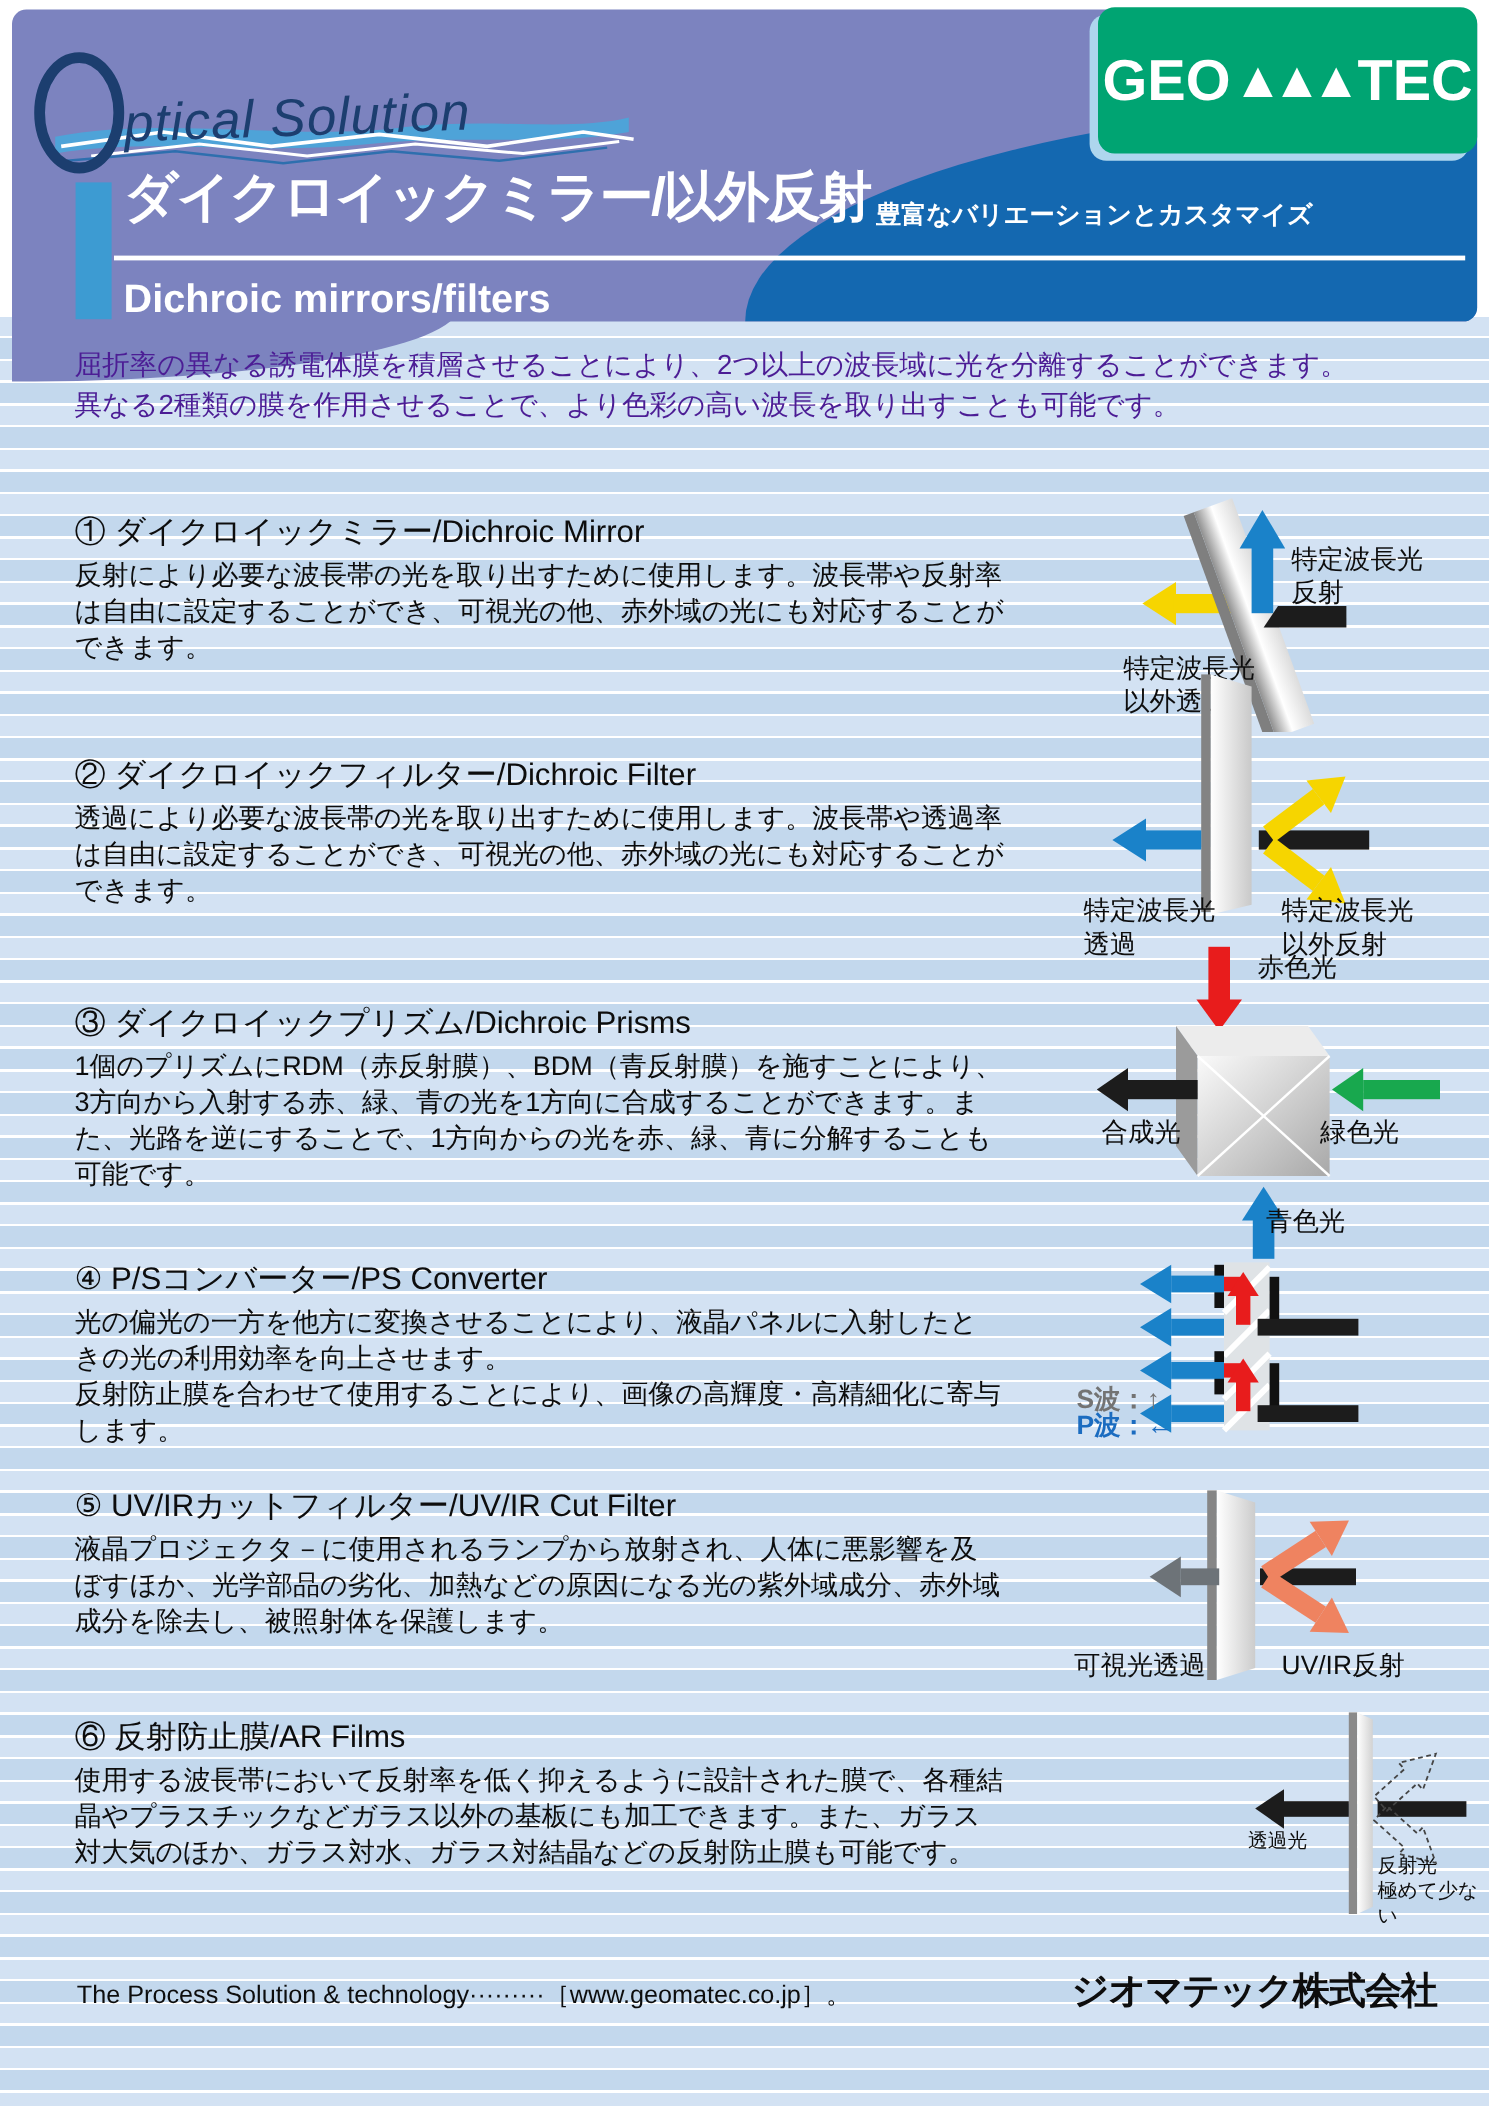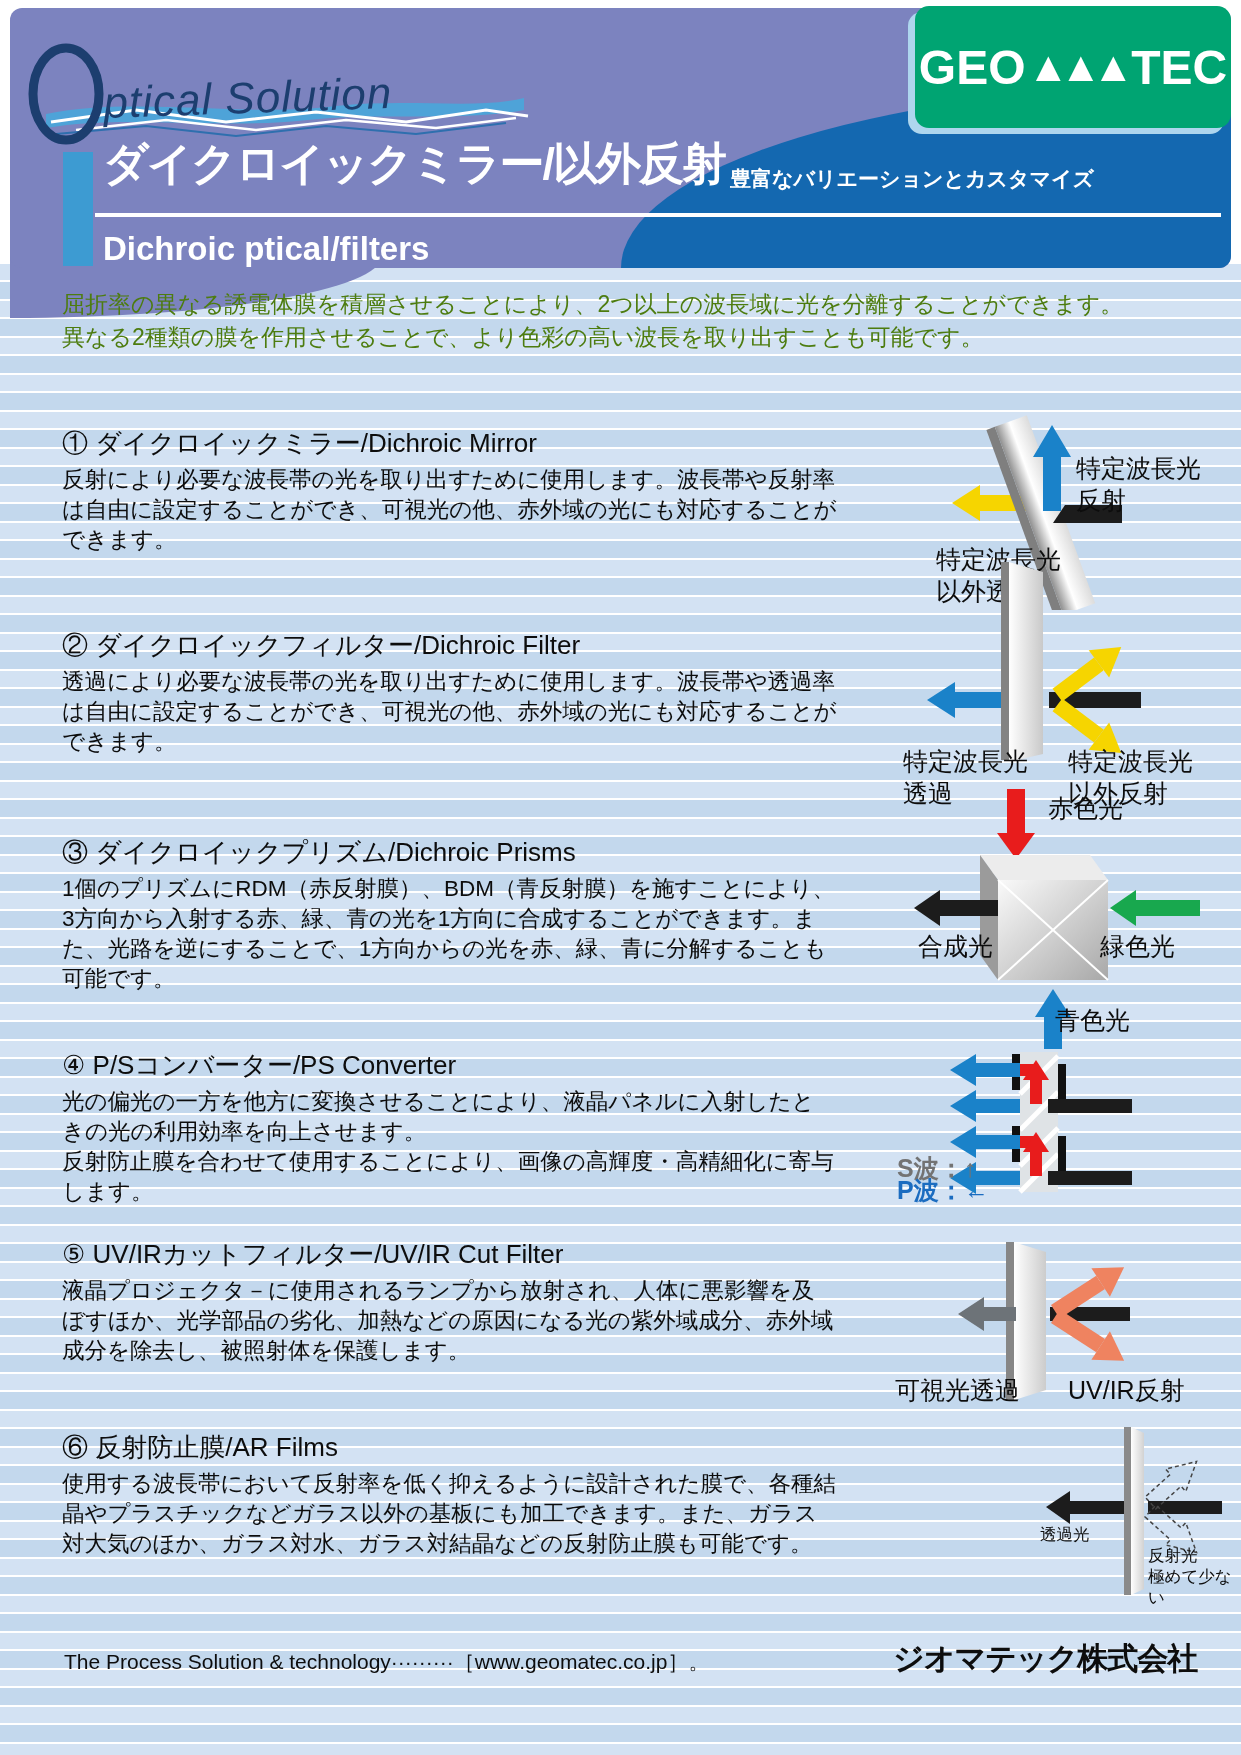--- a/index.html
+++ b/index.html
@@ -23,26 +23,26 @@
   .logo-text{color:#fff;font-weight:bold;font-size:48px;letter-spacing:0px;display:flex;align-items:center;}
   .logo-tri{font-size:42px;letter-spacing:-9px;margin:0 6px 0 2px;line-height:1;}
   .opt-svg{position:absolute;left:16px;top:26px;z-index:4;}
   .tbar{position:absolute;left:63px;top:152px;width:30px;height:114px;background:#3d9bd2;z-index:3;}
   .title-ja{position:absolute;left:103px;top:134px;font-size:45px;font-weight:bold;color:#fff;
             letter-spacing:-2px;z-index:4;white-space:nowrap;}
   .title-note{position:absolute;left:730px;top:165px;font-size:21px;font-weight:bold;color:#fff;z-index:4;white-space:nowrap;}
   .wline{position:absolute;left:95px;top:213px;width:1126px;height:4px;background:#fff;z-index:4;}
   .title-en{position:absolute;left:103px;top:230px;font-size:33px;font-weight:bold;color:#fff;z-index:4;}
   .intro{position:absolute;left:62px;top:288px;width:1140px;font-size:23px;line-height:1.42;
-         white-space:pre-line;color:#4d7c0f;}
+         white-space:pre-line;color:#4c1d95;}
   .sec{position:absolute;left:62px;width:775px;}
   .sec-head{font-size:26px;font-weight:normal;color:#0d0d0d;margin-bottom:4px;white-space:nowrap;}
   .sec-body{font-size:22.5px;line-height:1.33;color:#0d0d0d;white-space:pre-line;}
   .diagram{position:absolute;}
-  .dlabel{position:absolute;font-size:25px;line-height:1.28;white-space:pre-line;color:#0d0d0d;}
+  .dlabel{position:absolute;font-size:22px;line-height:1.28;white-space:pre-line;color:#0d0d0d;}
   .dlabel-sm{font-size:16.5px;}
   .lbl-red{color:#737373;font-weight:bold;}
   .lbl-blue{color:#1b6cc0;font-weight:bold;}
   .footer-left{position:absolute;left:64px;top:1648px;font-size:21px;color:#0d0d0d;}
   .footer-co{position:absolute;left:893px;top:1638px;font-size:31px;font-weight:bold;color:#0d0d0d;
              letter-spacing:-1px;}
 </style>
 </head>
 <body>
 
@@ -69,21 +69,21 @@
     <polyline points="60,104 150,94 240,104 330,94 420,102 500,92" fill="none" stroke="#ffffff" stroke-width="2.5"></polyline>
     <polyline points="40,108 130,100 220,110 310,100 400,108 490,97" fill="none" stroke="#2e6fae" stroke-width="2"></polyline>
     <ellipse cx="50" cy="68" rx="33" ry="46" fill="none" stroke="#1c3e6f" stroke-width="9"></ellipse>
     <text x="88" y="92" font-size="44" font-style="italic" fill="#1c3e6f" letter-spacing="1" transform="rotate(-2 88 92)">ptical Solution</text>
   </svg>
 
   <div class="tbar"></div>
   <div class="title-ja">ダイクロイックミラー/以外反射</div>
   <div class="title-note">豊富なバリエーションとカスタマイズ</div>
   <div class="wline"></div>
-  <div class="title-en">Dichroic ptical/filters</div>
+  <div class="title-en">Dichroic mirrors/filters</div>
 
   <div class="intro">屈折率の異なる誘電体膜を積層させることにより、2つ以上の波長域に光を分離することができます。
 異なる2種類の膜を作用させることで、より色彩の高い波長を取り出すことも可能です。</div>
 
   <div class="sec" style="top:426px">
     <div class="sec-head"><span>①</span> <span>ダイクロイックミラー/Dichroic Mirror</span></div>
     <div class="sec-body">反射により必要な波長帯の光を取り出すために使用します。波長帯や反射率は自由に設定することができ、可視光の他、赤外域の光にも対応することができます。</div>
   </div>
   <svg class="diagram" style="left:850px;top:375px" width="380" height="235">
     <defs>

